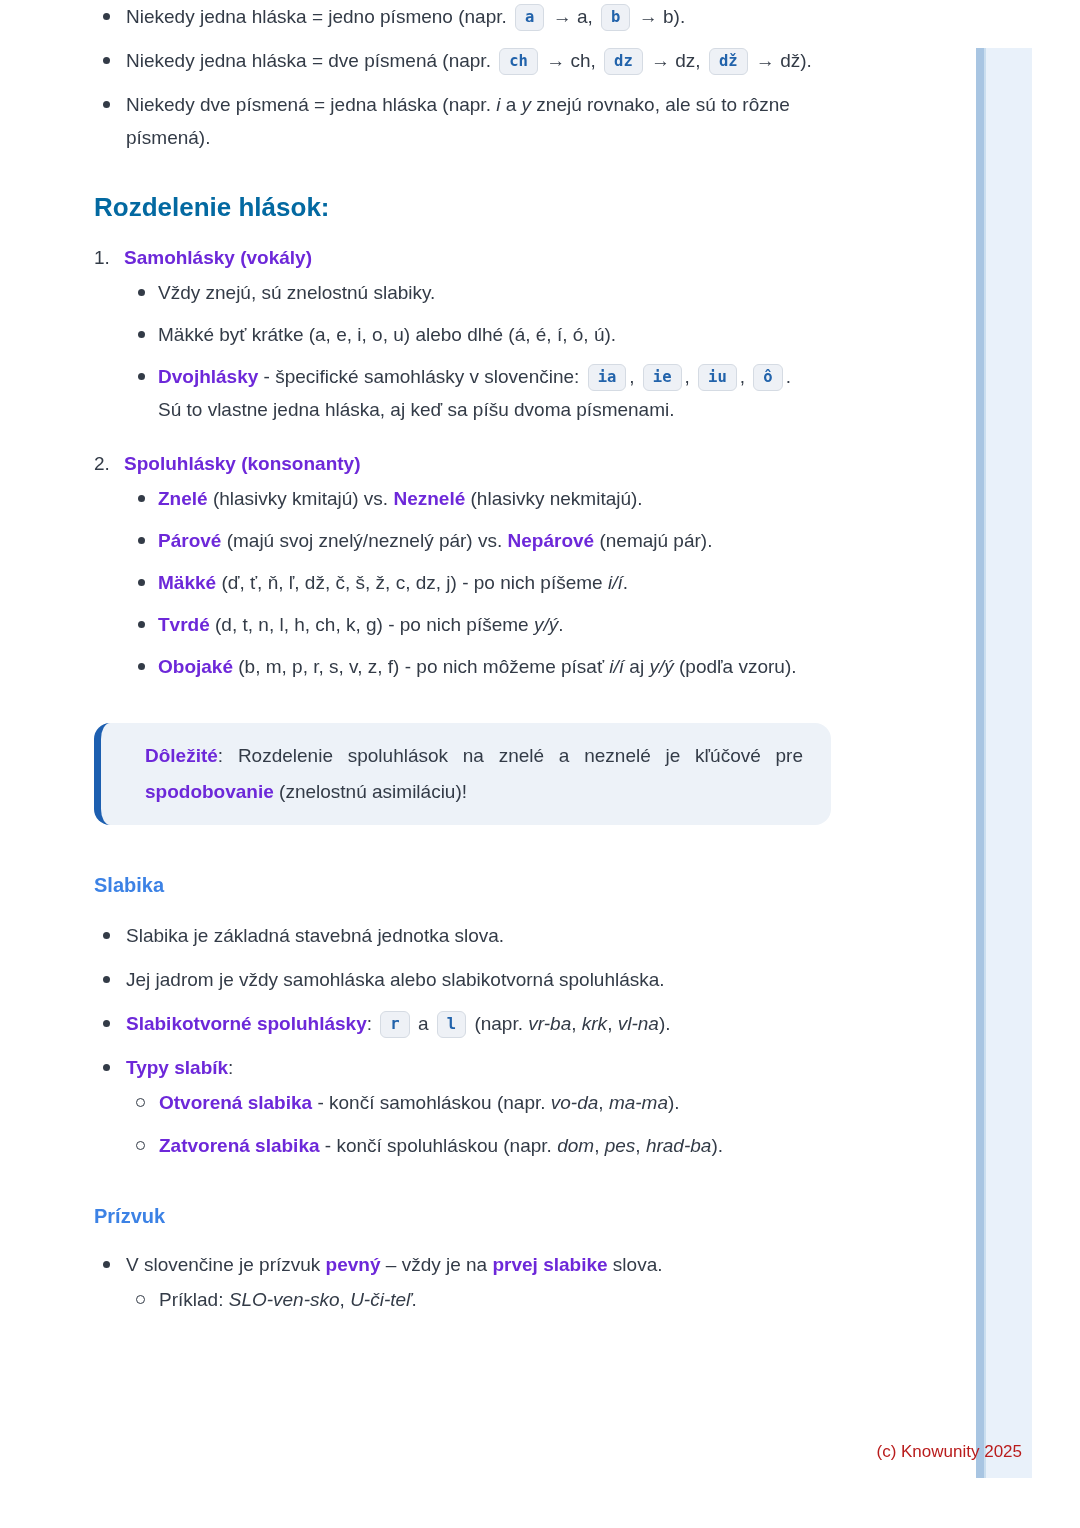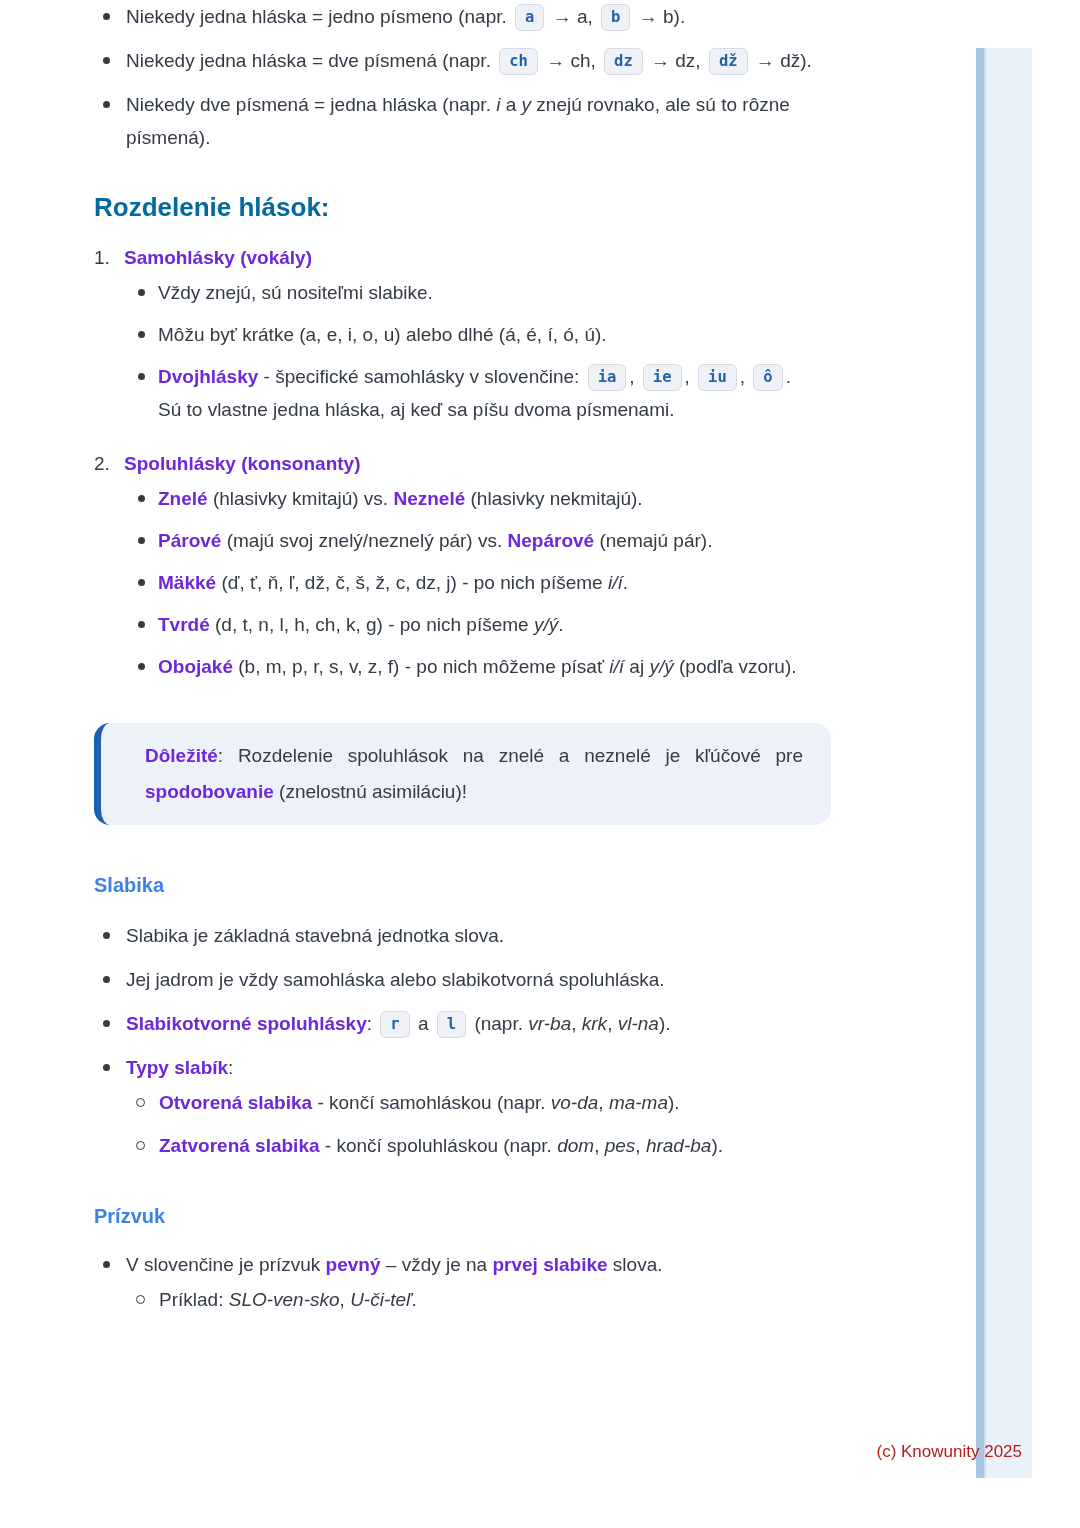--- a/index.html
+++ b/index.html
@@ -58,22 +58,22 @@
       <li><span class="rich"><span>Niekedy dve písmená = jedna hláska (napr. </span><em>i</em><span> a </span><em>y</em><span> znejú rovnako, ale sú to rôzne písmená).</span></span></li>
     </ul>
 
     <h2 class="sec">Rozdelenie hlások:</h2>
 
     <div class="numrow">
       <span class="num">1.</span>
       <div class="numbody">
         <div class="li-title rich"><strong>Samohlásky (vokály)</strong></div>
         <ul class="bullets">
-          <li><span class="rich"><span>Vždy znejú, sú nositeľmi slabike.</span></span></li>
-          <li><span class="rich"><span>Môžu byť krátke (a, e, i, o, u) alebo dlhé (á, é, í, ó, ú).</span></span></li>
+          <li><span class="rich"><span>Vždy znejú, sú znelostnú slabiky.</span></span></li>
+          <li><span class="rich"><span>Mäkké byť krátke (a, e, i, o, u) alebo dlhé (á, é, í, ó, ú).</span></span></li>
           <li><span class="rich"><strong>Dvojhlásky</strong><span> - špecifické samohlásky v slovenčine: </span><code class="chip">ia</code><span>, </span><code class="chip">ie</code><span>, </span><code class="chip">iu</code><span>, </span><code class="chip">ô</code><span>. Sú to vlastne jedna hláska, aj keď sa píšu dvoma písmenami.</span></span></li>
         </ul>
       </div>
     </div>
 
     <div class="numrow">
       <span class="num">2.</span>
       <div class="numbody">
         <div class="li-title rich"><strong>Spoluhlásky (konsonanty)</strong></div>
         <ul class="bullets">

